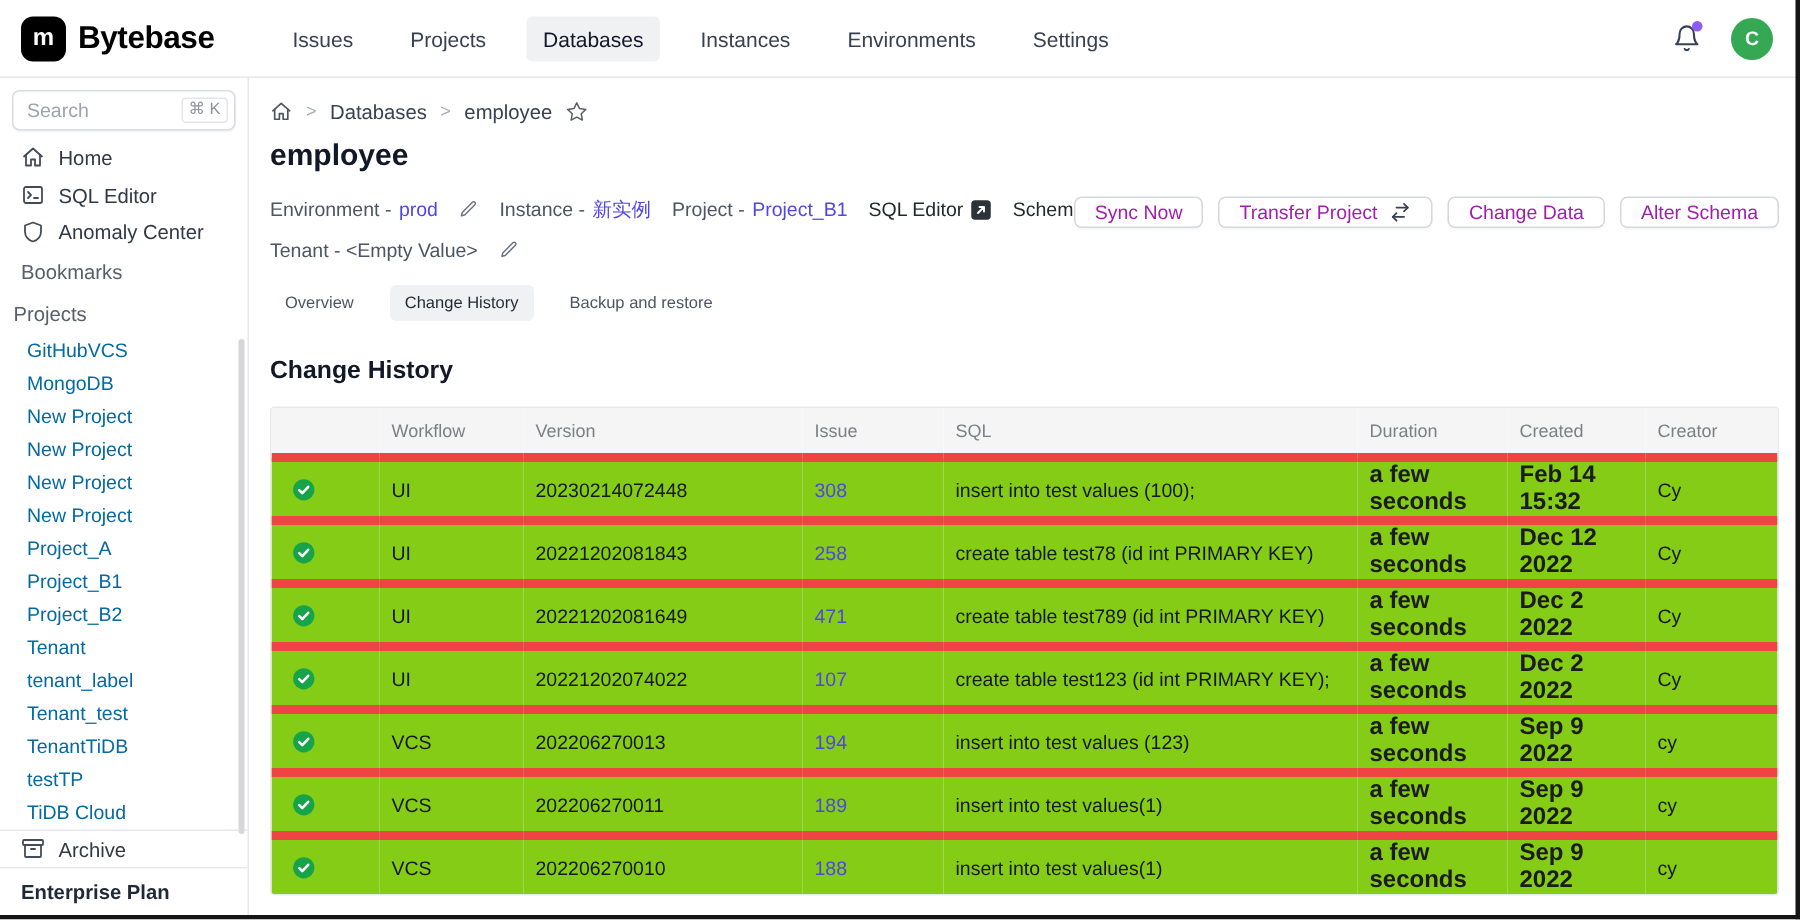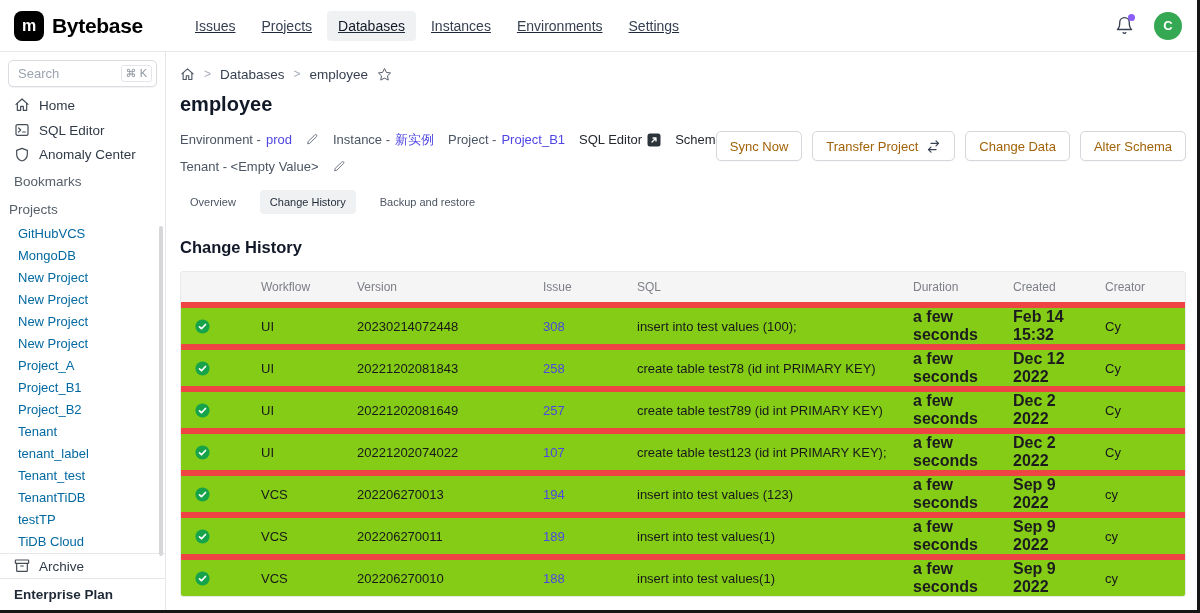--- a/index.html
+++ b/index.html
@@ -10,21 +10,21 @@
     background:#fff; color:#1f2937;
     font-family:"Liberation Sans", sans-serif;
   }
   svg { display:block; }
 
   
   .topbar { height:52px; display:flex; align-items:center; padding:0 18px 0 14px; border-bottom:1px solid #e5e7eb; background:#fff; }
   .brand { display:flex; align-items:center; gap:8px; width:152px; cursor:pointer; }
   .logo { width:30px; height:30px; background:#000; border-radius:8px; color:#fff; font-weight:700; font-size:16px; display:flex; align-items:center; justify-content:center; }
   .brand-name { font-size:21px; font-weight:700; color:#000; letter-spacing:-0.3px; }
-  .topnav { display:flex; align-items:center; gap:4px; margin-left:18px;text-decoration:underline; }
+  .topnav { display:flex; align-items:center; gap:16px; margin-left:18px; }
   .topnav-item { padding:7px 11px; font-size:14px; color:#374151; border-radius:4px; cursor:pointer; white-space:nowrap; }
   .topnav-item.active { background:#f0f1f3; color:#111827; }
   .topbar-right { margin-left:auto; display:flex; align-items:center; gap:20px; }
   .bell { position:relative; cursor:pointer; }
   .bell-dot { position:absolute; top:-2px; right:-1px; width:7px; height:7px; border-radius:50%; background:#8b5cf6; }
   .avatar { width:28px; height:28px; border-radius:50%; background:#34a853; color:#fff; font-size:13px; font-weight:700; display:flex; align-items:center; justify-content:center; cursor:pointer; }
 
   
   .shell { display:flex; height:558px; }
 
@@ -52,21 +52,21 @@
   .head-row { display:flex; margin-top:7px; }
   .meta-col { flex:1; min-width:0; }
   .meta-line { display:flex; align-items:center; gap:14px; font-size:13px; color:#4b5563; height:21px; }
   .meta-line + .meta-line { margin-top:6px; }
   .meta-group { display:flex; align-items:center; gap:5px; white-space:nowrap; }
   .meta-link { color:#4f46e5; cursor:pointer; }
   .meta-strong { color:#24292f; font-weight:500; }
   .icon-btn { cursor:pointer; display:flex; }
 
   .actions { display:flex; gap:10px; align-items:flex-start; padding-top:2px; }
-  .btn { height:30px; display:inline-flex; align-items:center; gap:8px; padding:0 13px; background:#fff; border:1px solid #d4d7dc; border-radius:5px; font-size:13px; color:#a16207; cursor:pointer; font-family:inherit; box-shadow:0 1px 1px rgba(0,0,0,.03); white-space:nowrap; }
+  .btn { height:21px; display:inline-flex; align-items:center; gap:8px; padding:0 13px; background:#fff; border:1px solid #d4d7dc; border-radius:5px; font-size:13px; color:#a21caf; cursor:pointer; font-family:inherit; box-shadow:0 1px 1px rgba(0,0,0,.03); white-space:nowrap; }
 
   .tabs { display:flex; align-items:center; gap:14px; margin-top:13px; }
   .tab { padding:6px 10px; font-size:11px; color:#4b5563; border-radius:4px; cursor:pointer; white-space:nowrap; }
   .tab.active { background:#f0f1f3; color:#1f2937; font-weight:500; }
 
   .section-head { display:flex; align-items:center; gap:17px; margin-top:24px; }
   .section-title { font-size:16.5px; font-weight:700; color:#111827; }
   .btn-primary { height:30px; padding:0 14px; background:#4f46e5; color:#fff; border:none; border-radius:5px; font-size:13px; cursor:pointer; font-family:inherit; }
 
   .table-wrap { margin-top:14px; border:1px solid #e8e9eb; border-radius:3px; overflow:hidden; }
@@ -383,21 +383,21 @@
               <td class="c-status">
                 <span>
                   <svg width="17" height="17" viewBox="0 0 24 24">
                     <circle cx="12" cy="12" r="10" fill="#16a34a"></circle>
                     <path d="m7.8 12.4 2.8 2.8 5.6-6" stroke="#fff" stroke-width="2.4" fill="none" stroke-linecap="round" stroke-linejoin="round"></path>
                   </svg>
                 </span>
               </td>
               <td class="c-workflow">UI</td>
               <td class="c-version">20221202081649</td>
-              <td class="c-issue"><a>257</a></td>
+              <td class="c-issue"><a>471</a></td>
               <td class="c-sql">create table test789 (id int PRIMARY KEY)</td>
               <td class="c-duration">a few seconds</td>
               <td class="c-created">Dec 2 2022</td>
               <td class="c-creator">Cy</td>
             </tr>
 
             <tr>
               <td class="c-status">
                 <span>
                   <svg width="17" height="17" viewBox="0 0 24 24">

